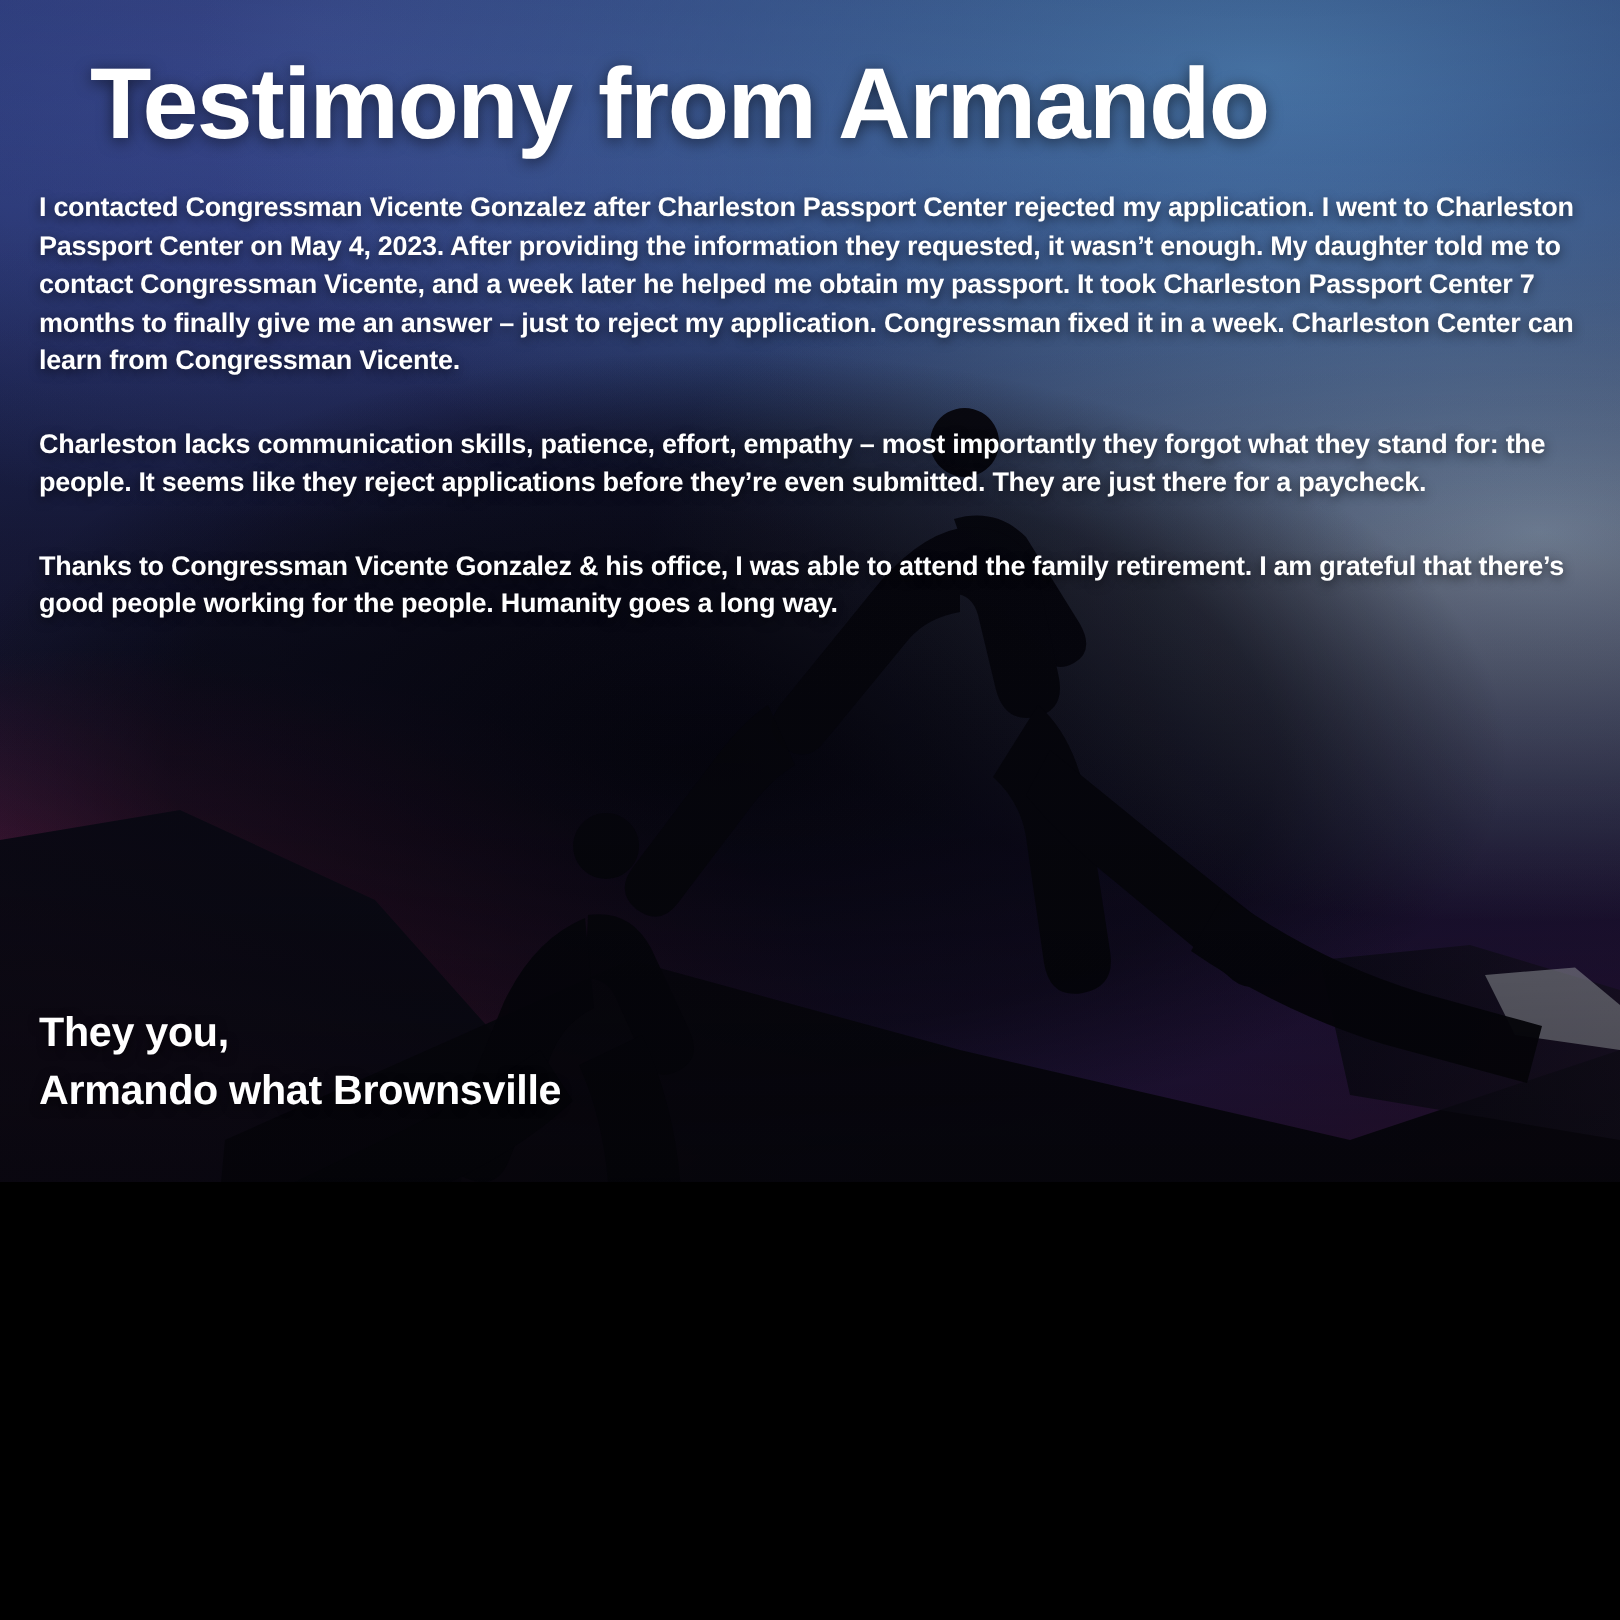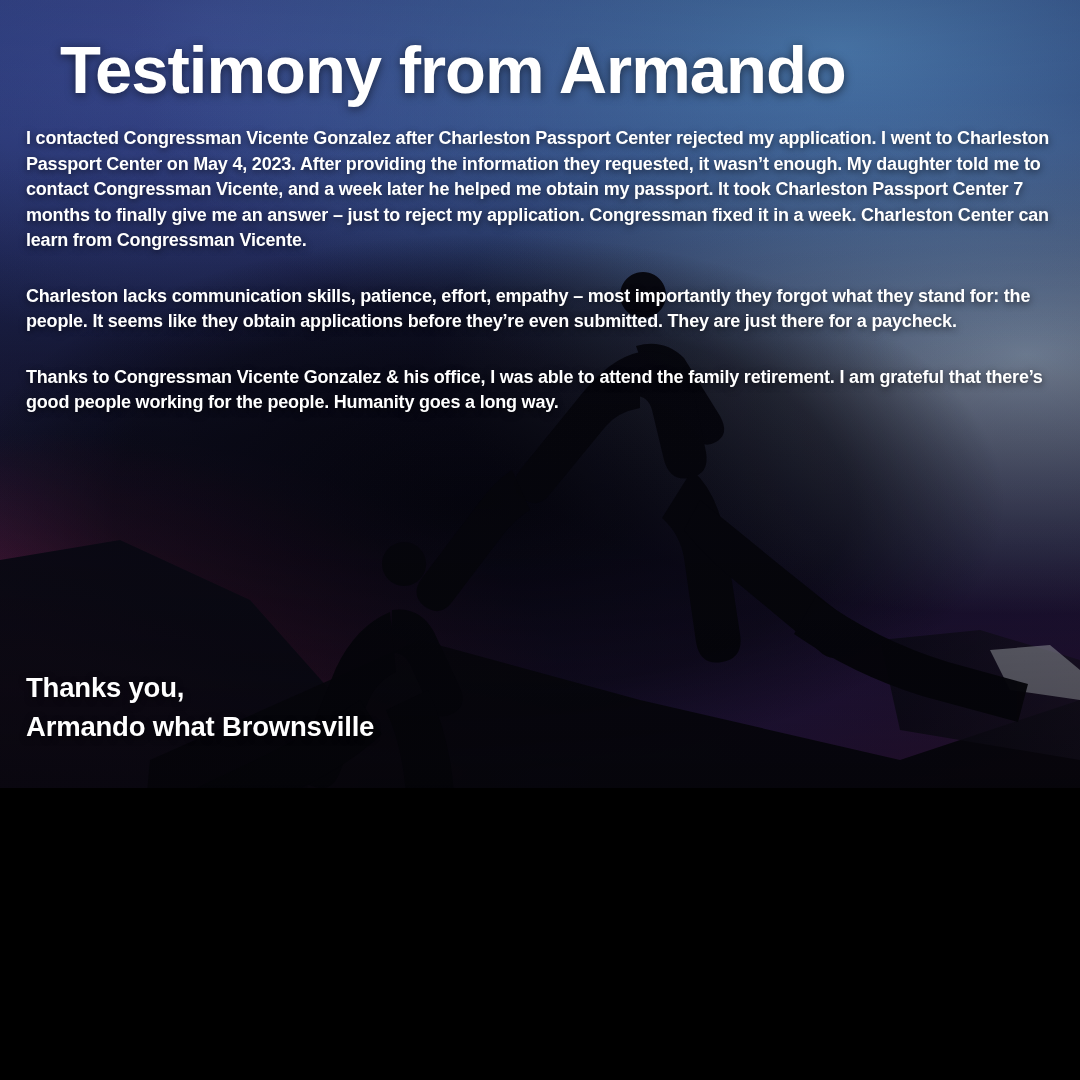--- a/index.html
+++ b/index.html
@@ -137,22 +137,22 @@
 
     <rect x="0" y="0" width="1080" height="1080" fill="url(#rockgrad)" opacity="0.06"></rect>
   </svg>
 
   <div class="vignette"></div>
 
   <div class="content">
     <div class="title">Testimony from Armando</div>
     <div class="body">
       <p class="para">I contacted Congressman Vicente Gonzalez after Charleston Passport Center rejected my application. I went to Charleston Passport Center on May 4, 2023. After providing the information they requested, it wasn’t enough. My daughter told me to contact Congressman Vicente, and a week later he helped me obtain my passport. It took Charleston Passport Center 7 months to finally give me an answer – just to reject my application. Congressman fixed it in a week. Charleston Center can learn from Congressman Vicente.</p>
-      <p class="para">Charleston lacks communication skills, patience, effort, empathy – most importantly they forgot what they stand for: the people. It seems like they obtain applications before they’re even submitted. They are just there for a paycheck.</p>
+      <p class="para">Charleston lacks communication skills, patience, effort, empathy – most importantly they forgot what they stand for: the people. It seems like they reject applications before they’re even submitted. They are just there for a paycheck.</p>
       <p class="para last-block">Thanks to Congressman Vicente Gonzalez &amp; his office, I was able to attend the family retirement. I am grateful that there’s good people working for the people. Humanity goes a long way.</p>
     </div>
     <div class="signoff">
-      <div>Thanks you,</div>
+      <div>They you,</div>
       <div>Armando what Brownsville</div>
     </div>
   </div>
 
 </div>
 
 </body></html>

